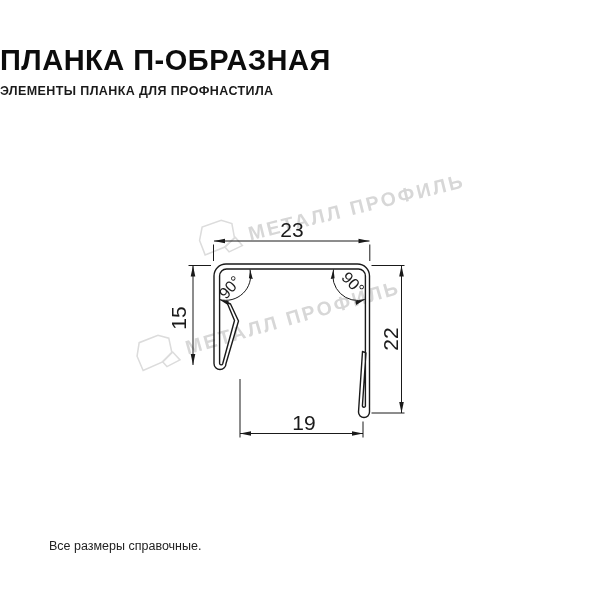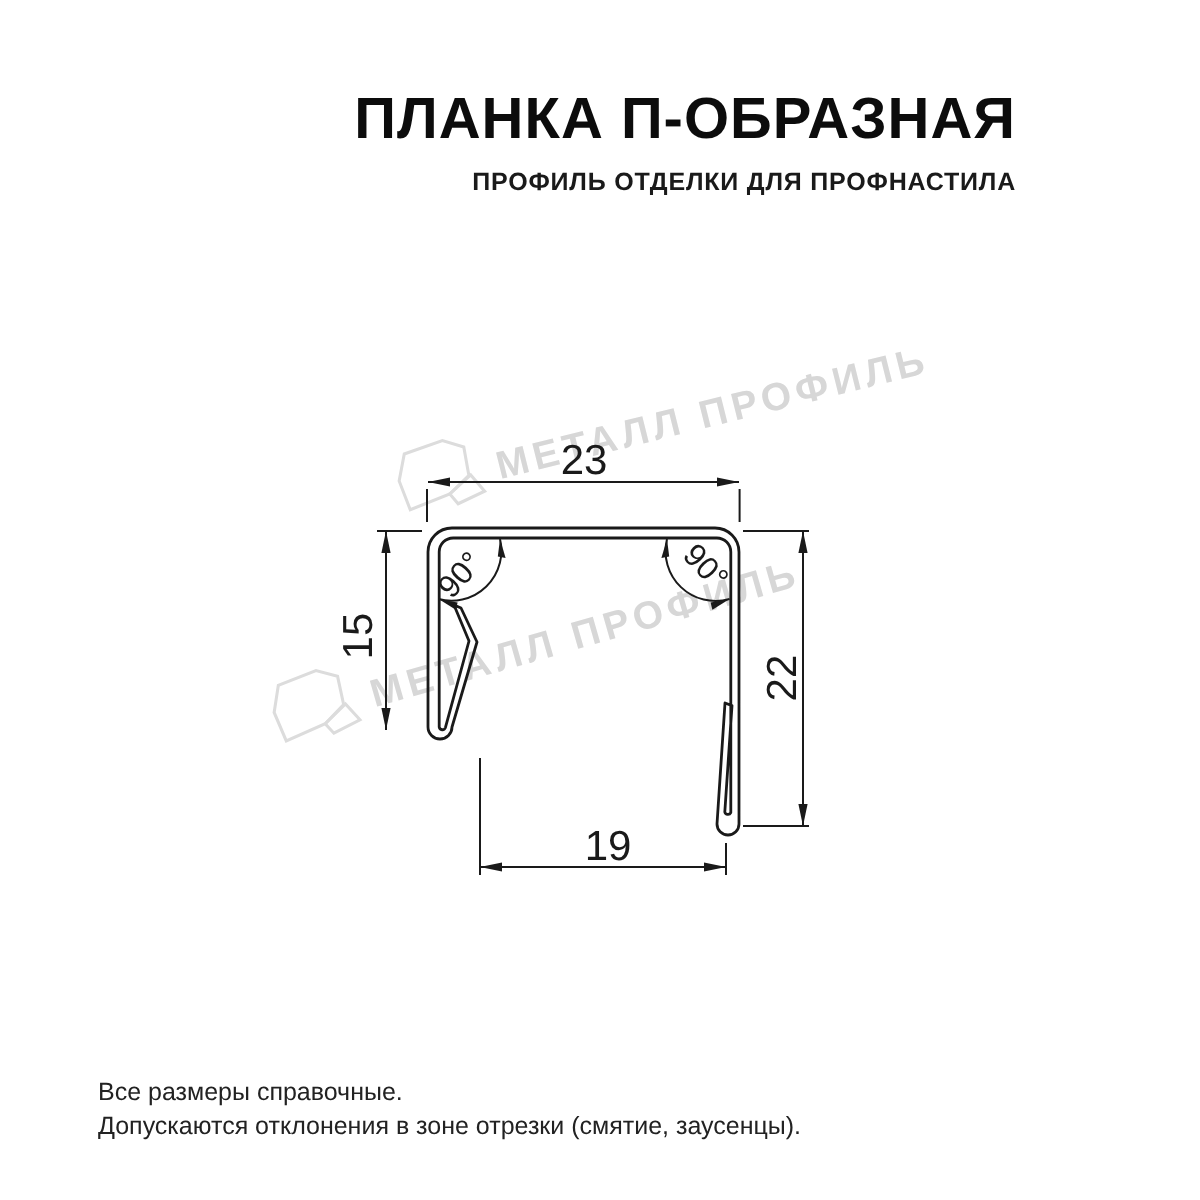--- a/index.html
+++ b/index.html
@@ -1,19 +1,19 @@
 <!DOCTYPE html>
 <html><head>
 <meta charset="utf-8">
 <style>
   html,body{margin:0;padding:0;background:#fff;}
   .page{position:relative;width:600px;height:600px;background:#ffffff;overflow:hidden;
         font-family:"Liberation Sans", sans-serif;}
   
-  .title-block{position:absolute;top:46px;left:0;width:496px;text-align:right;color:#0c0c0c;padding-left:12px;}
+  .title-block{position:absolute;top:46px;left:0;width:496px;text-align:left;color:#0c0c0c;}
   .title-line{font-size:29px;line-height:28.5px;font-weight:800;letter-spacing:.5px;}
   .subtitle{margin-top:9px;font-size:12.5px;font-weight:700;letter-spacing:.4px;color:#1a1a1a;}
   
   .wm{position:absolute;display:flex;gap:6px;align-items:flex-start;white-space:nowrap;
       color:#d7d7d7;font-weight:700;font-size:19.5px;letter-spacing:2.5px;transform-origin:0 0;}
   .wm span{margin-top:10px;}
   .wm svg{display:block;}
   .wm-1{left:193px;top:226px;transform:rotate(-14deg);}
   .wm-2{left:130px;top:342px;transform:rotate(-16deg);}
   
@@ -40,21 +40,21 @@
   <div class="wm wm-2">
     <svg width="46" height="37" viewBox="0 0 48 38">
       <path d="M3,16 L9,3 L30,1 L40,7 L39,22 L27,29 L5,32 Z" fill="none" stroke="#dcdcdc" stroke-width="1.6"></path>
       <path d="M27,29 L40,22 L45,32 L30,35 Z" fill="none" stroke="#dcdcdc" stroke-width="1.6"></path>
     </svg>
     <span>МЕТАЛЛ ПРОФИЛЬ</span>
   </div>
 
   <div class="title-block">
     <div class="title-line">ПЛАНКА П-ОБРАЗНАЯ</div>
-    <div class="subtitle">ПРОФИЛЬ ОТДЕЛКИ ДЛЯ ПРОФНАСТИЛА</div>
+    <div class="subtitle">ЭЛЕМЕНТЫ ПЛАНКА ДЛЯ ПРОФНАСТИЛА</div>
   </div>
 
   <svg class="draw" width="600" height="600" viewBox="0 0 600 600">
     <g stroke="#1a1a1a" stroke-width="1" fill="none">
 
       <path d="M213.5,244.5 V261"></path>
       <path d="M369.8,244.5 V261"></path>
       <path d="M188.5,265.5 H211"></path>
       <path d="M371.5,265.5 H404.5"></path>
       <path d="M371.5,413 H404.5"></path>
@@ -98,16 +98,15 @@
     <text class="dimtxt" x="292" y="237" text-anchor="middle">23</text>
     <text class="dimtxt" x="186" y="318" text-anchor="middle" transform="rotate(-90 186 318)">15</text>
     <text class="dimtxt" x="398" y="339" text-anchor="middle" transform="rotate(-90 398 339)">22</text>
     <text class="dimtxt" x="304" y="430" text-anchor="middle">19</text>
     <text class="angtxt" x="234" y="291" text-anchor="middle" transform="rotate(-48 234 291)">90°</text>
     <text class="angtxt" x="349" y="287" text-anchor="middle" transform="rotate(46 349 287)">90°</text>
   </svg>
 
   <div class="footer">
     <div>Все размеры справочные.</div>
-    <div>Допускаются отклонения в зоне отрезки (смятие, заусенцы).</div>
   </div>
 
 </div>
 
 </body></html>

